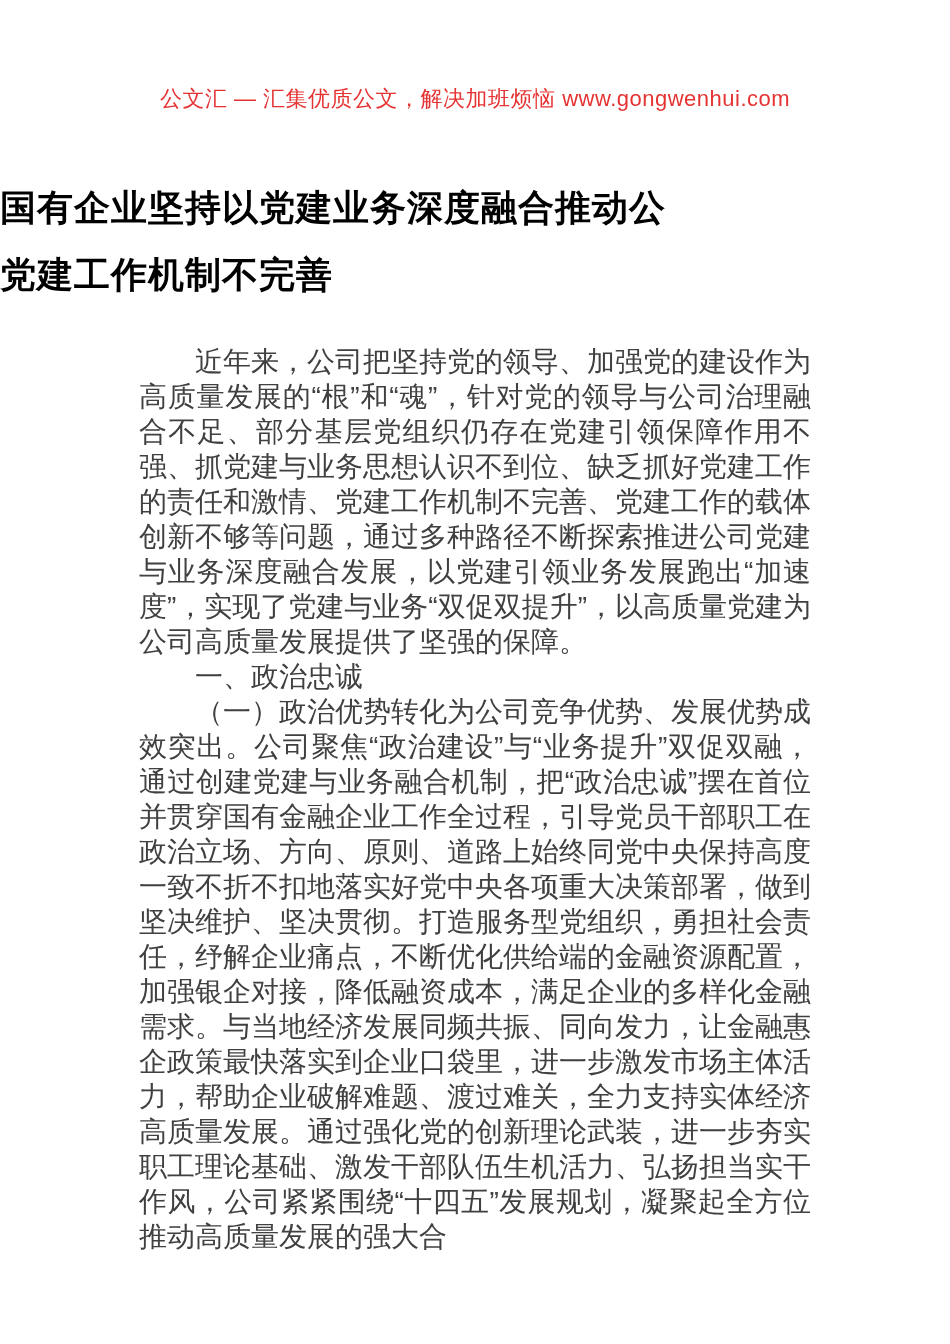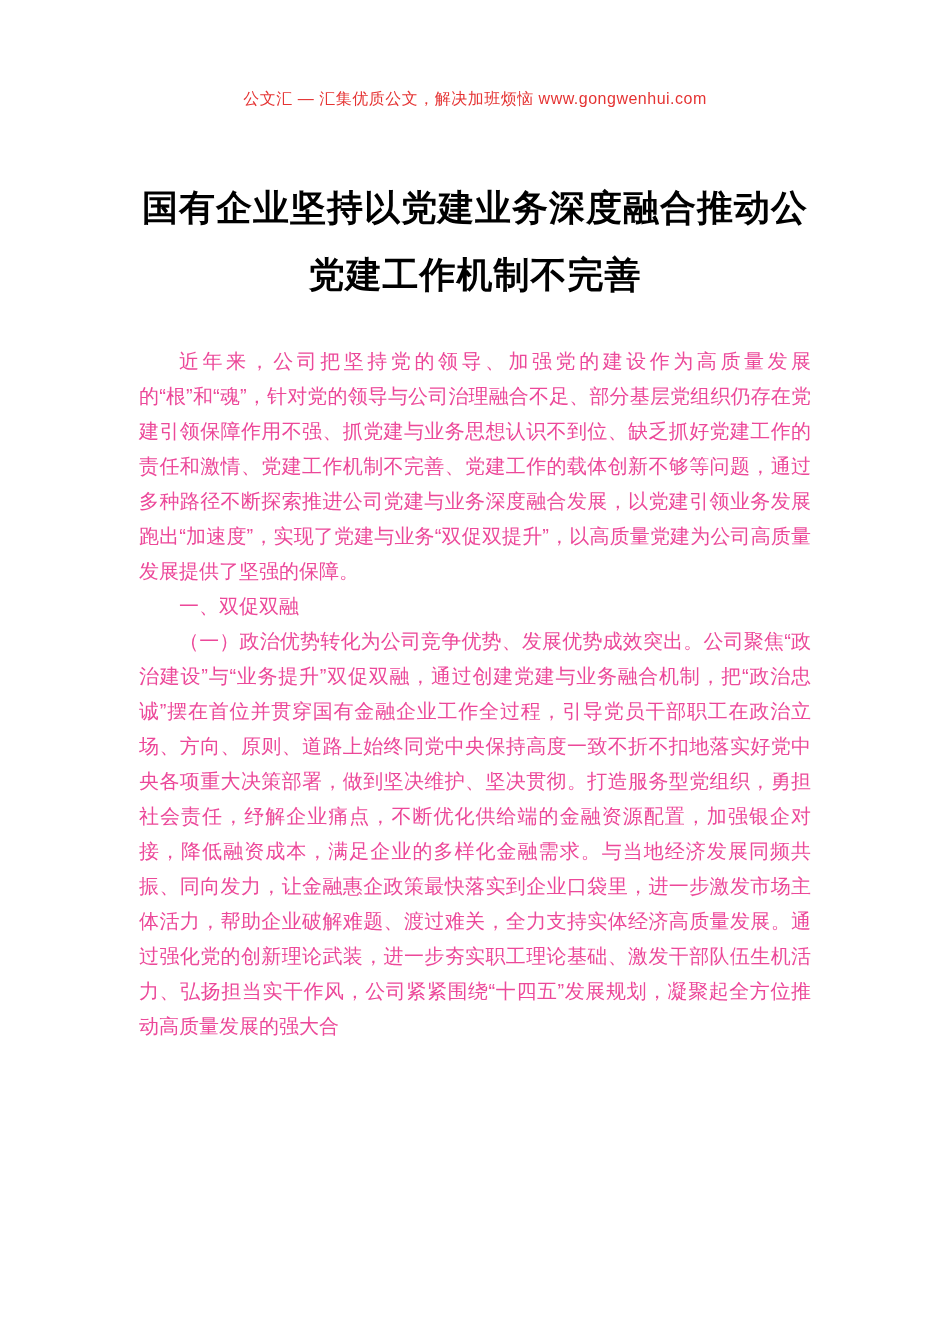--- a/index.html
+++ b/index.html
@@ -16,41 +16,41 @@
   }
   .page {
     width: 950px;
     height: 1344px;
     background: #ffffff;
     box-sizing: border-box;
   }
   .watermark {
     padding-top: 86px;
     text-align: center;
-    font-size: 16px;
+    font-size: 22px;
     line-height: 26px;
     letter-spacing: 0.5px;
   }
   .doc-title {
     margin-top: 62px;
-    text-align: center;
+    text-align: left;
     font-weight: bold;
     font-size: 36px;
     line-height: 67px;
     letter-spacing: 1px;
     color: #000000;
   }
   .doc-body {
     width: 672px;
     margin: 36px auto 0 auto;
-    font-size: 20px;
+    font-size: 28px;
     line-height: 35px;
     text-align: justify;
     text-justify: inter-ideograph;
-    color: #ec4899;
+    color: #404040;
   }
   .doc-body p {
     margin: 0;
     padding: 0;
     text-indent: 2em;
   }
   .doc-body .section-heading {
     font-weight: normal;
   }
 </style>
@@ -61,17 +61,17 @@
 
   <div class="watermark" style="color: rgb(229, 51, 51);">公文汇 — 汇集优质公文，解决加班烦恼 www.gongwenhui.com</div>
 
   <div class="doc-title">
     <div>国有企业坚持以党建业务深度融合推动公</div>
     <div>党建工作机制不完善</div>
   </div>
 
   <div class="doc-body">
     <p>近年来，公司把坚持党的领导、加强党的建设作为高质量发展的“根”和“魂”，针对党的领导与公司治理融合不足、部分基层党组织仍存在党建引领保障作用不强、抓党建与业务思想认识不到位、缺乏抓好党建工作的责任和激情、党建工作机制不完善、党建工作的载体创新不够等问题，通过多种路径不断探索推进公司党建与业务深度融合发展，以党建引领业务发展跑出“加速度”，实现了党建与业务“双促双提升”，以高质量党建为公司高质量发展提供了坚强的保障。</p>
-    <p class="section-heading">一、双促双融</p>
+    <p class="section-heading">一、政治忠诚</p>
     <p>（一）政治优势转化为公司竞争优势、发展优势成效突出。公司聚焦“政治建设”与“业务提升”双促双融，通过创建党建与业务融合机制，把“政治忠诚”摆在首位并贯穿国有金融企业工作全过程，引导党员干部职工在政治立场、方向、原则、道路上始终同党中央保持高度一致不折不扣地落实好党中央各项重大决策部署，做到坚决维护、坚决贯彻。打造服务型党组织，勇担社会责任，纾解企业痛点，不断优化供给端的金融资源配置，加强银企对接，降低融资成本，满足企业的多样化金融需求。与当地经济发展同频共振、同向发力，让金融惠企政策最快落实到企业口袋里，进一步激发市场主体活力，帮助企业破解难题、渡过难关，全力支持实体经济高质量发展。通过强化党的创新理论武装，进一步夯实职工理论基础、激发干部队伍生机活力、弘扬担当实干作风，公司紧紧围绕“十四五”发展规划，凝聚起全方位推动高质量发展的强大合</p>
   </div>
 
 </div>
 
 </body></html>

